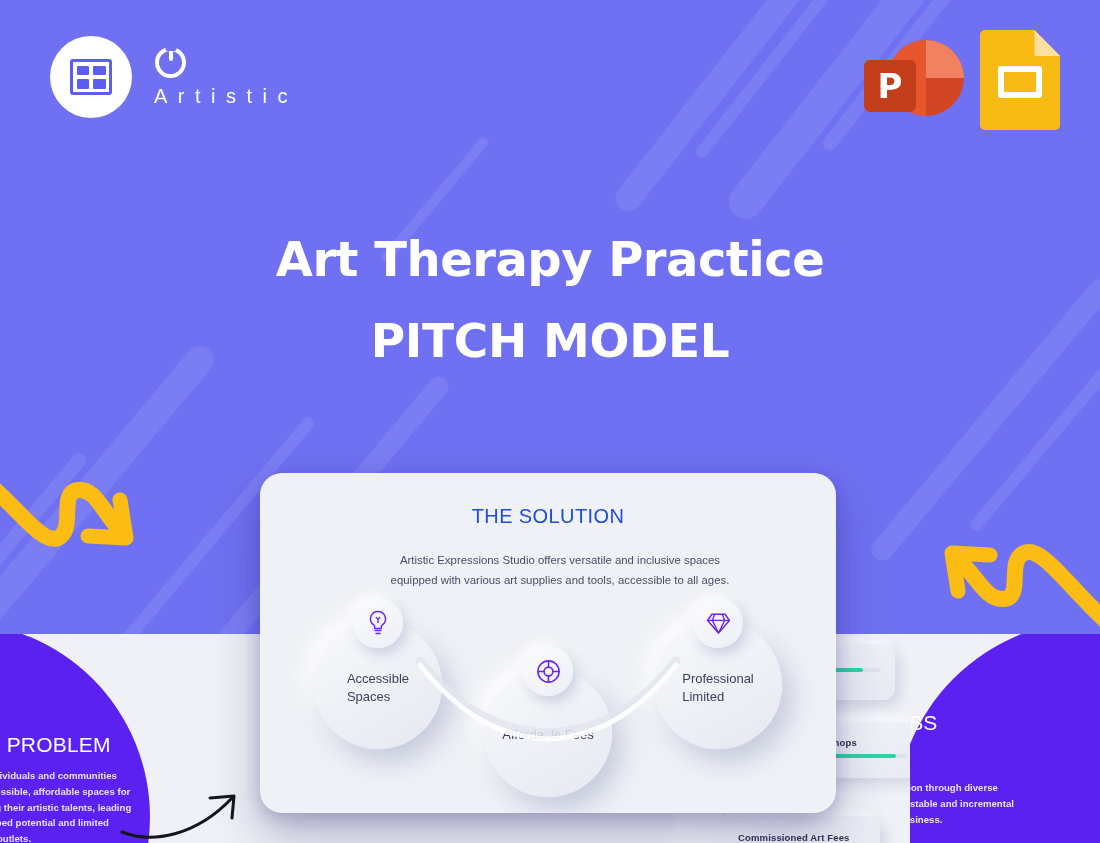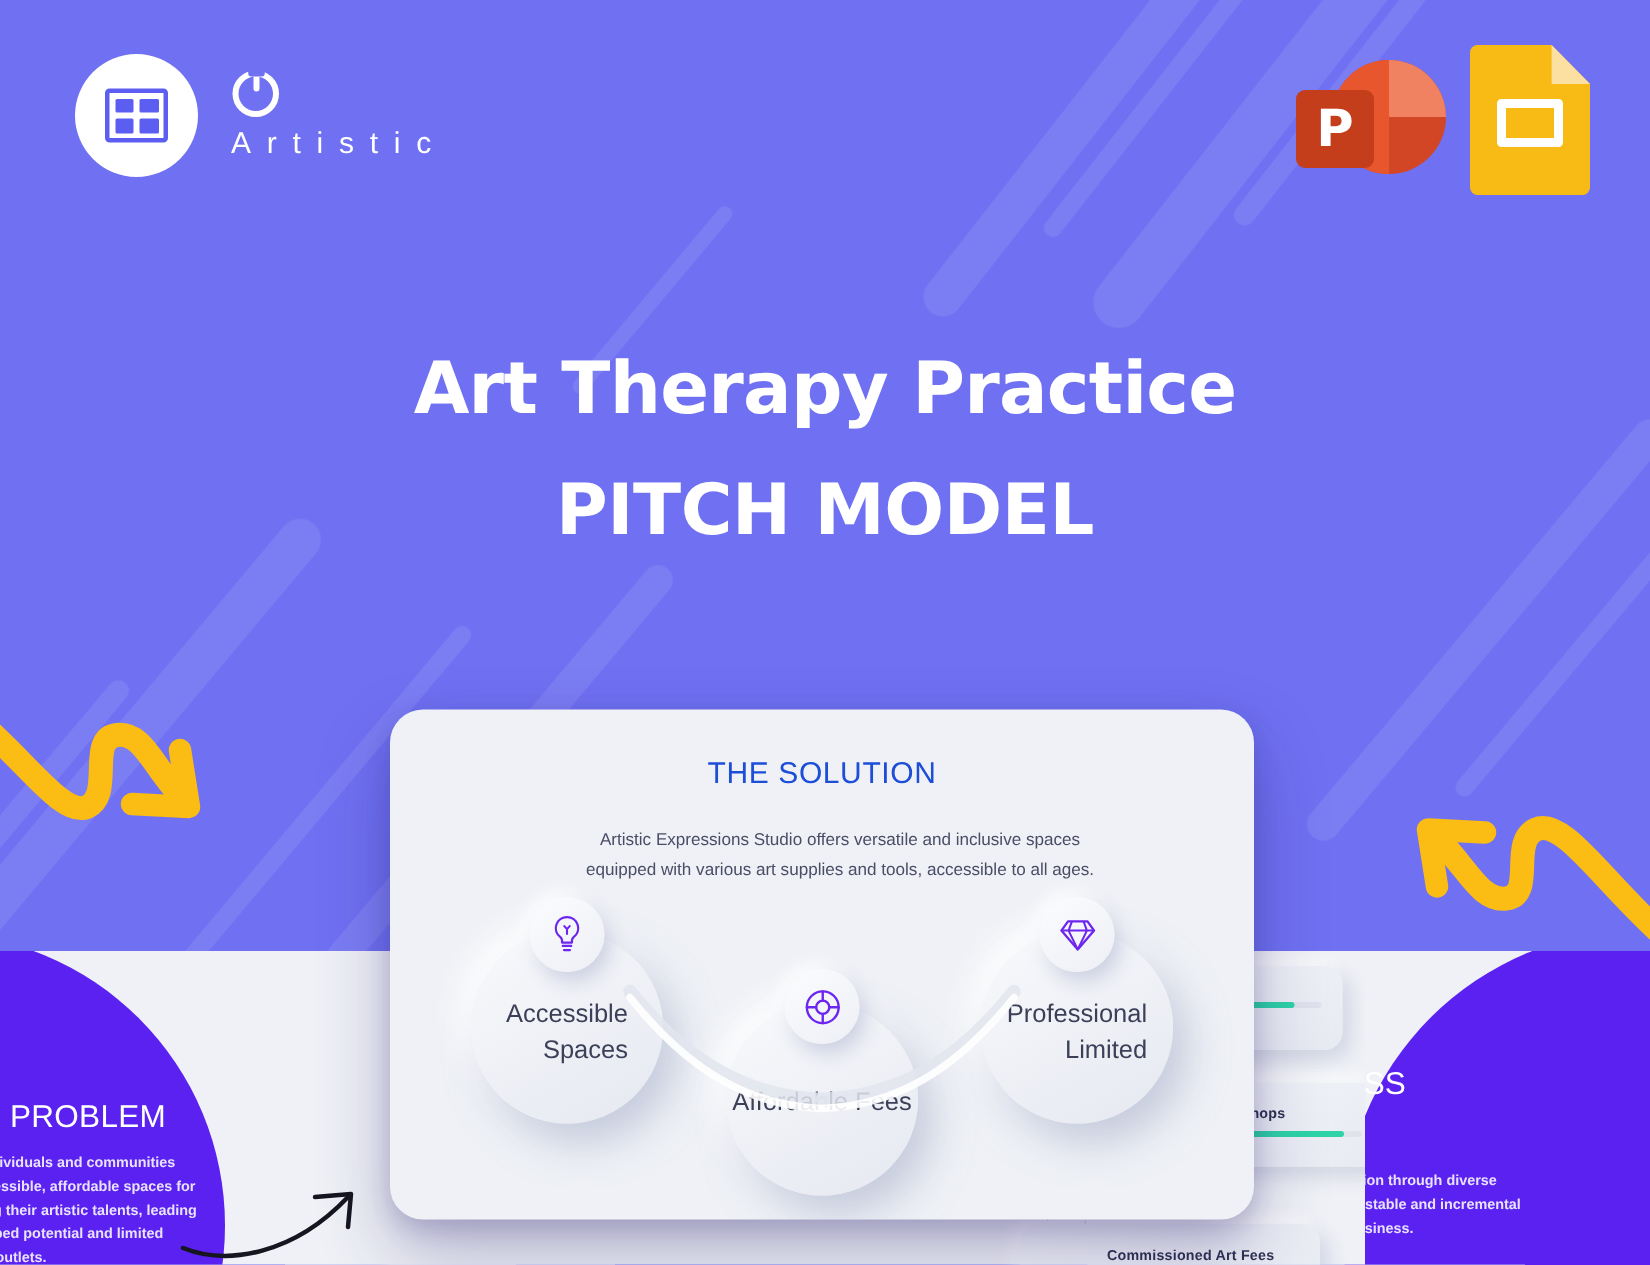--- a/index.html
+++ b/index.html
@@ -178,21 +178,21 @@
   }
 
   .node { position:absolute; }
   .node-circle {
     position:absolute; border-radius:50%;
     background:linear-gradient(150deg,#F7F8FB 8%, #E6E9F1 95%);
     box-shadow:10px 13px 26px rgba(160,168,198,.52), -9px -9px 20px rgba(255,255,255,.95);
     display:flex; align-items:center; justify-content:center;
   }
   .node-label {
-    font-size:17px; color:#3C3F58; text-align:right; line-height:1.42; font-weight:500;
+    font-size:13px; color:#3C3F58; text-align:left; line-height:1.42; font-weight:500;
   }
   .node-badge {
     position:absolute; width:50px; height:50px; border-radius:50%;
     background:linear-gradient(145deg,#FBFCFE,#EDEFF5);
     box-shadow:4px 6px 13px rgba(160,168,198,.48), -4px -4px 10px rgba(255,255,255,.95);
     display:flex; align-items:center; justify-content:center; z-index:3;
   }
   .connector { position:absolute; z-index:1; pointer-events:none; }
 </style>
 </head>

